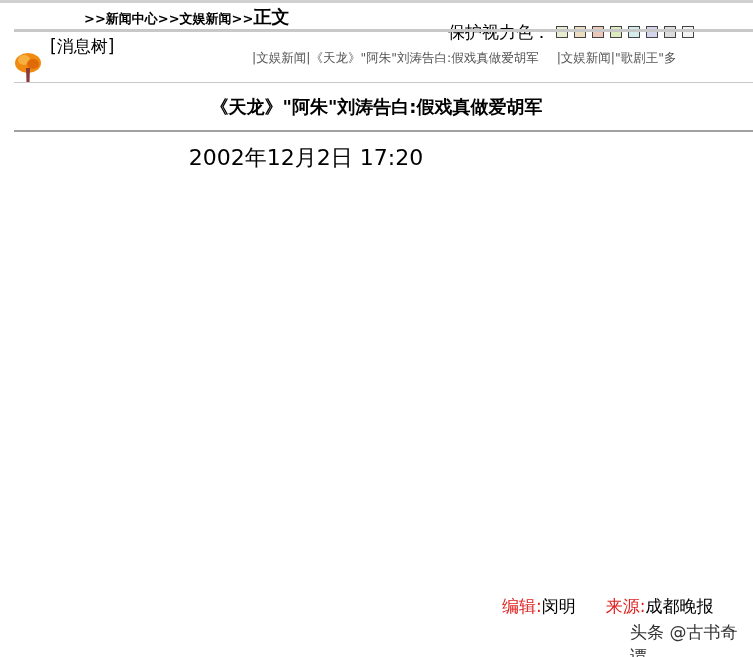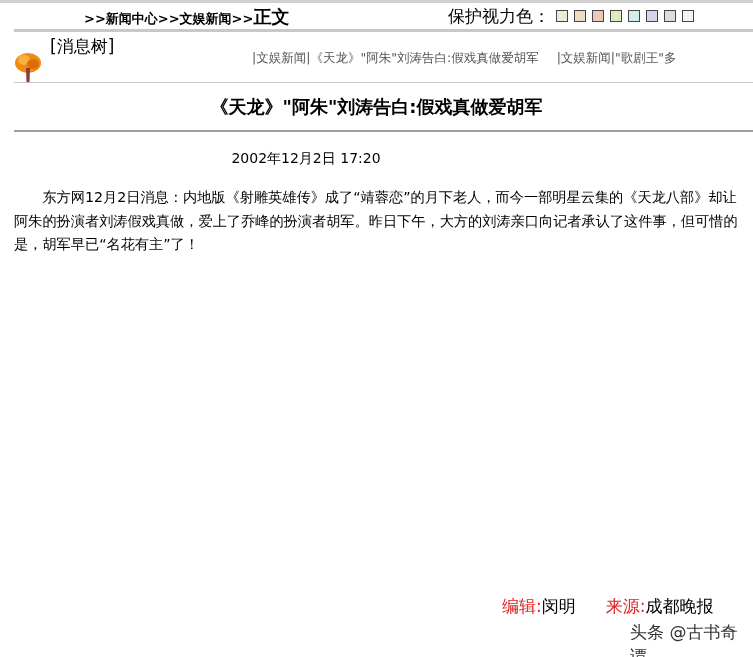--- a/index.html
+++ b/index.html
@@ -1,32 +1,32 @@
 <!DOCTYPE html>
 <html><head>
   <meta charset="utf-8">
   <style>
     html, body { margin:0; padding:0; background:#fff; }
     body { width:753px; height:657px; position:relative; overflow:hidden;
            font-family:"DejaVu Sans","Liberation Sans",sans-serif; color:#000; }
     .topbar-line { position:absolute; left:0; top:0; width:753px; height:3px; background:#d0d0d0; }
     .crumbs { position:absolute; left:84px; top:6px; font-size:13px; line-height:22px;font-weight:bold; }
     .crumbs .big { font-size:18px; }
-    .eye { position:absolute; left:448px; top:4px; font-size:17px; line-height:24px; display:flex; align-items:center; }
+    .eye { position:absolute; left:448px; top:20px; font-size:17px; line-height:24px; display:flex; align-items:center; }
     .swatches { display:flex; gap:6px; margin-left:6px; }
     .sw { width:10px; height:10px; border:1px solid #444; display:inline-block; cursor:pointer; }
     .line2 { position:absolute; left:14px; top:29px; width:739px; height:3px; background:#c8c8c8; }
     .logo { position:absolute; left:14px; top:52px; width:28px; height:30px; }
     .logo-text { position:absolute; left:50px; top:34px; font-size:17px; line-height:25px; }
     .ticker { position:absolute; left:252px; top:50px; font-size:12.5px; color:#555; white-space:nowrap; width:501px; overflow:hidden; }
     .ticker span { margin-right:18px; }
     .line3 { position:absolute; left:14px; top:82px; width:739px; height:1px; background:#c8c8c8; }
     .title { position:absolute; left:0; top:94px; width:753px; text-align:center; font-size:18px; font-weight:bold; line-height:26px; }
     .line4 { position:absolute; left:14px; top:130px; width:739px; height:2px; background:#a0a0a0; }
-    .date { position:absolute; left:0; top:146px; width:612px; text-align:center; font-size:14px; line-height:24px; }
+    .date { position:absolute; left:0; top:146px; width:612px; text-align:center; font-size:22px; line-height:24px; }
     .article { position:absolute; left:14px; top:186px; width:732px; font-size:14.2px; line-height:23.5px; }
     .article p { margin:0 0 18px 0; text-indent:2em; }
     .footer { position:absolute; left:502px; top:594px; font-size:17px; line-height:24px; white-space:nowrap; }
     .footer .lbl { color:#e02020; }
     .footer .gap { display:inline-block; width:30px; }
     .wm { position:absolute; left:598px; top:620px; font-size:17px; line-height:24px; color:#333;margin-left:32px; }
   </style>
 </head>
 <body>
 
@@ -64,20 +64,19 @@
   <span>|文娱新闻|《天龙》"阿朱"刘涛告白:假戏真做爱胡军</span><span>|文娱新闻|"歌剧王"多</span>
 </div>
 
 <div class="line3"></div>
 
 <div class="title">《天龙》"阿朱"刘涛告白:假戏真做爱胡军</div>
 <div class="line4"></div>
 <div class="date">2002年12月2日 17:20</div>
 
 <div class="article">
-  <p>东方网12月2日消息：内地版《射雕英雄传》成了“靖蓉恋”的月下老人，而今一部明星云集的《天龙八部》却让阿朱的扮演者刘涛假戏真做，爱上了乔峰的扮演者胡军。昨日下午，大方的刘涛亲口向记者承认了这件事，但可惜的是，胡军早已“名花有主”了！</p>
 </div>
 
 <div class="footer">
   <span class="lbl">编辑:</span><span>闵明</span><span class="gap"></span><span class="lbl">来源:</span><span>成都晚报</span>
 </div>
 
 <div class="wm">头条 @古书奇谭</div>
 
 </body></html>

